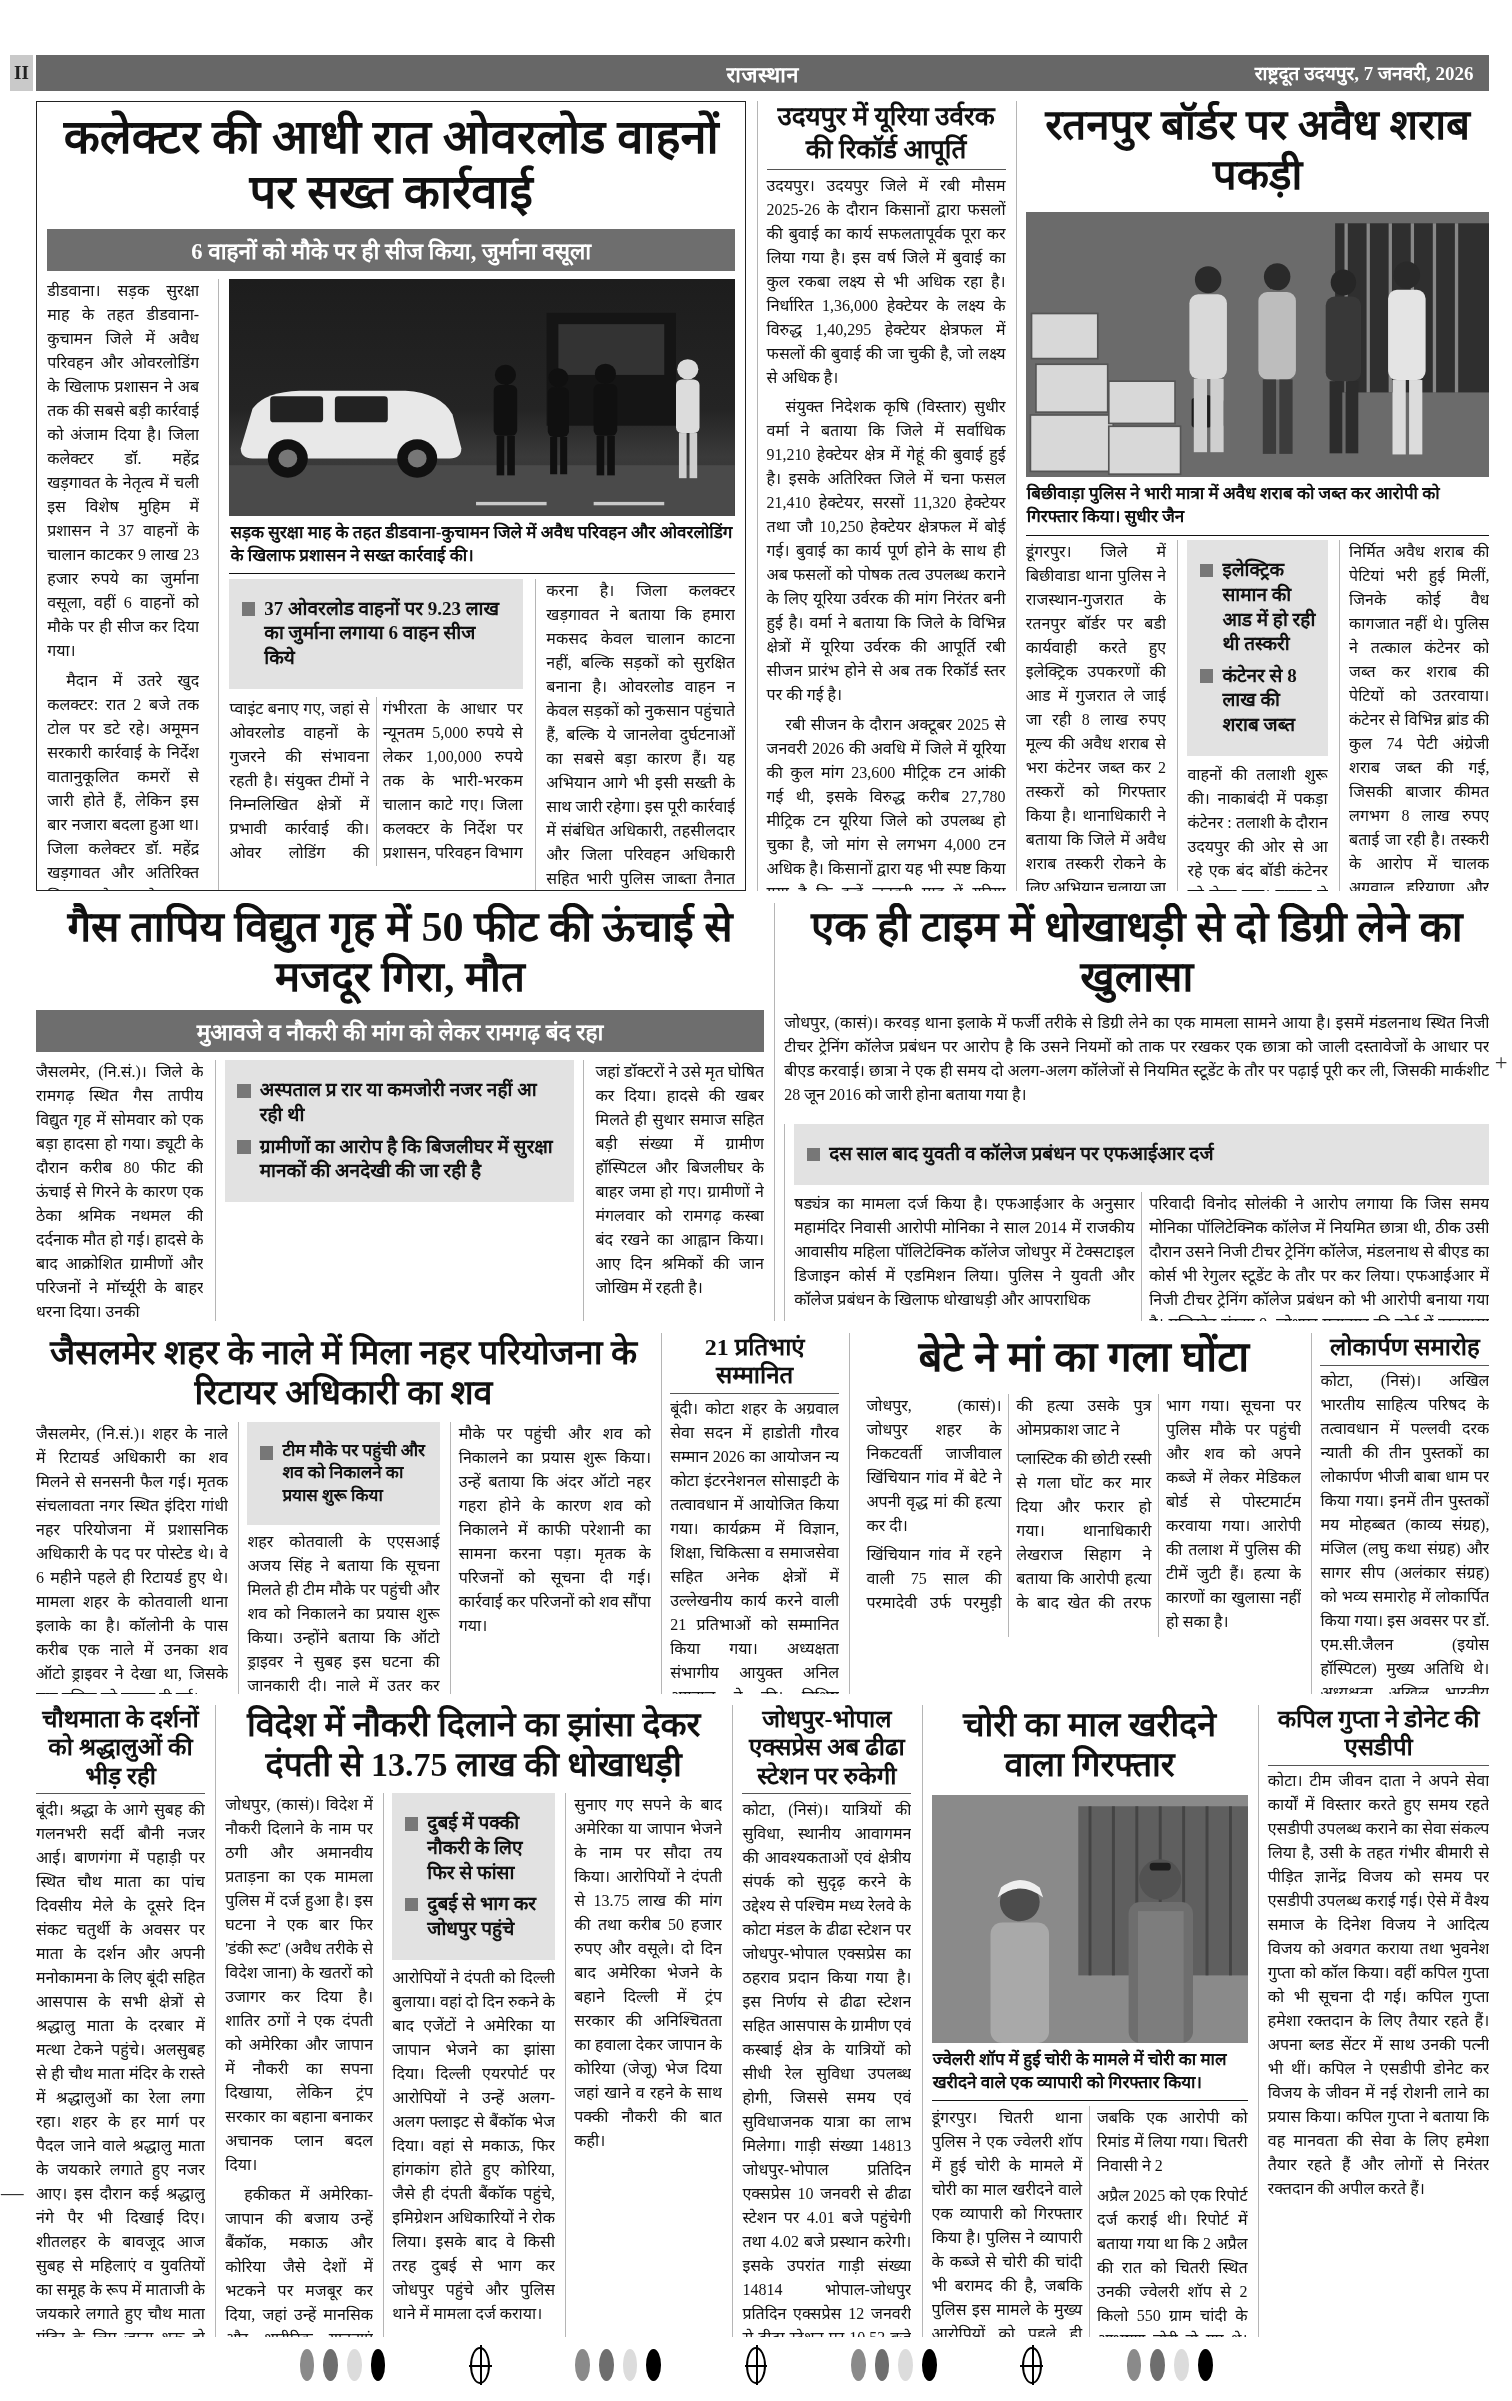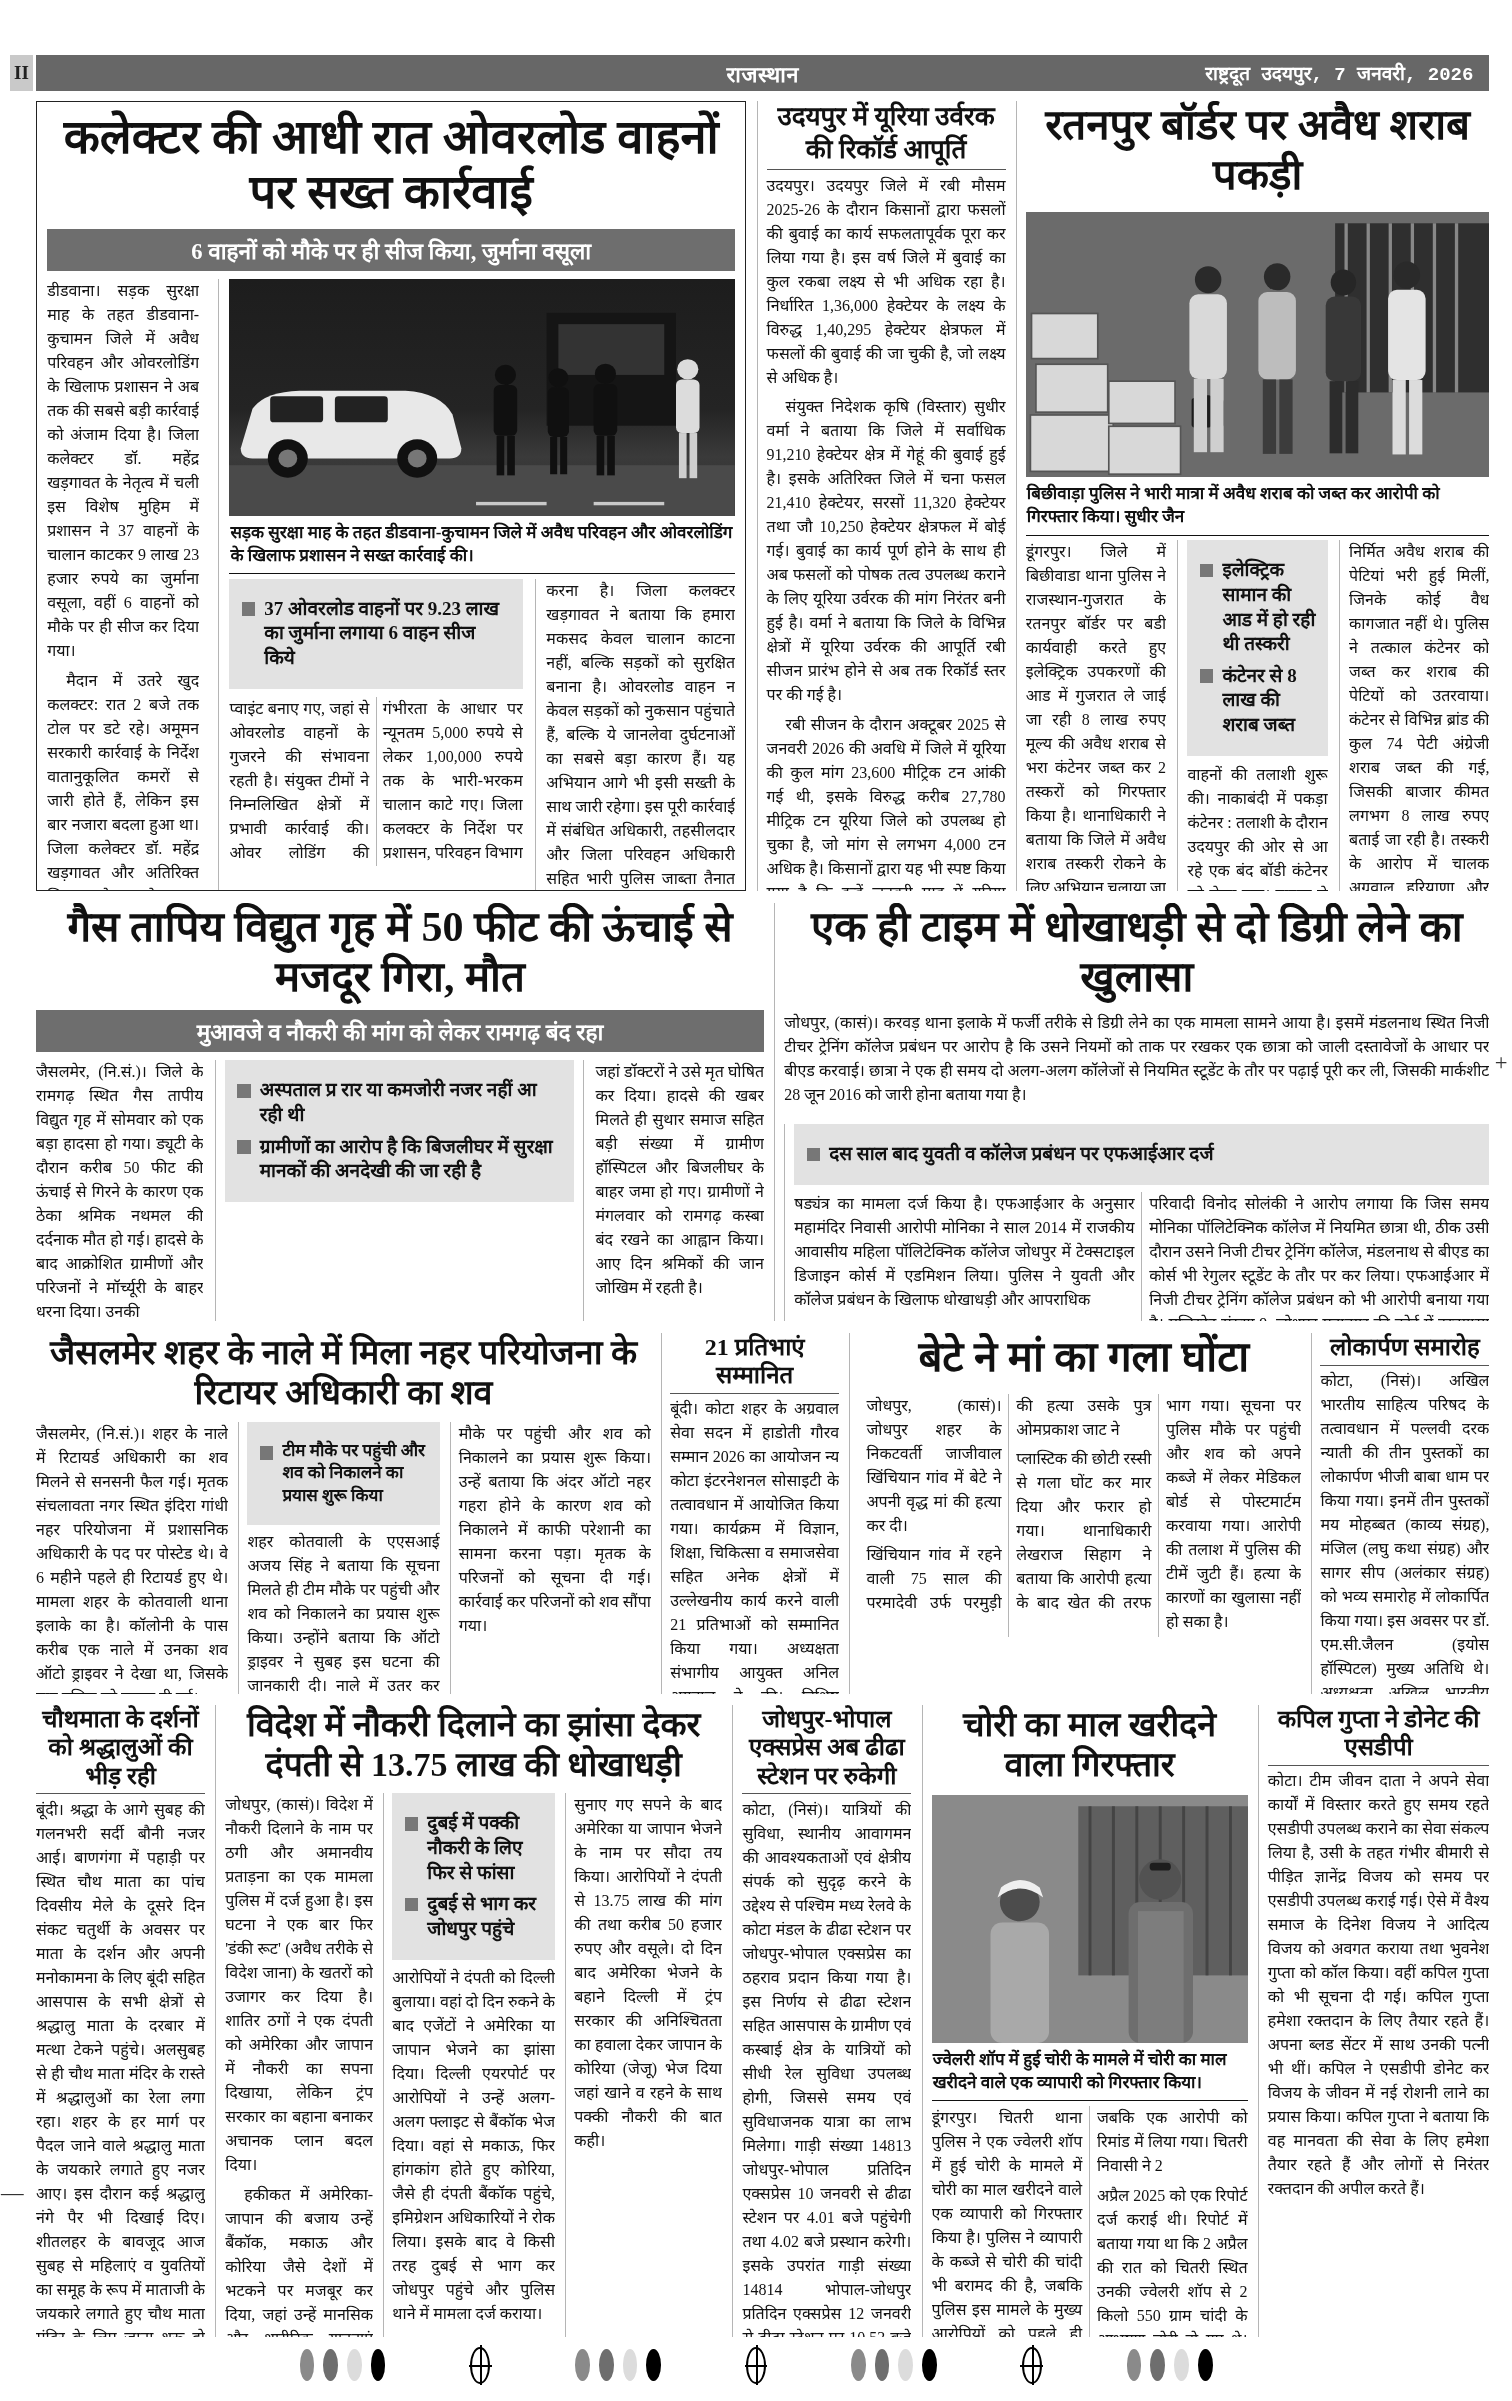--- a/index.html
+++ b/index.html
@@ -1,20 +1,20 @@
 <!DOCTYPE html>
 <html lang="hi" style="font-size:9px"><head>
 <meta charset="utf-8">
 <style>
   html,body{margin:0;padding:0;background:#fff;}
   .page{position:relative;width:1512px;height:2401px;background:#fff;overflow:hidden;
         font-family:"Liberation Serif","DejaVu Serif",serif;color:#111;}
   
   .mast{position:absolute;top:55px;left:36px;right:22.6px;height:36px;background:#676767;
-        display:flex;align-items:center;justify-content:center;font-family:Liberation Mono, monospace;}
+        display:flex;align-items:center;justify-content:center;}
   .mast .edition{position:absolute;right:16px;color:#ffffff;font-size:19px;font-weight:bold;}
   .mast .section{color:#fff;font-size:21.5px;font-weight:bold;letter-spacing:0.6px;}
   .folio{position:absolute;top:55px;left:10.2px;width:22.6px;height:36px;background:#c9c9c9;
          display:flex;align-items:center;justify-content:center;font-size:19px;font-weight:bold;color:#222;}
   
   .row{position:absolute;left:36px;right:22.6px;display:flex;gap:10.2px;}
   .colrule{border-left:0.6px solid #b5b5b5;}
   h1,h2,h3{margin:0;font-weight:800;line-height:1.18;text-align:center;}
   .hl-xl{font-size:47px;}
   .hl-lg{font-size:42px;}
@@ -218,21 +218,21 @@
     </article>
   </div>
 
   <div class="row" style="top:903px;height:418px;">
 
     <article style="flex:0 0 728px;overflow:hidden;">
       <h1 class="hl-lg">गैस तापिय विद्युत गृह में 50 फीट की ऊंचाई से मजदूर गिरा, मौत</h1>
       <div class="kicker-bar">मुआवजे व नौकरी की मांग को लेकर रामगढ़ बंद रहा</div>
       <div style="display:flex;gap:11.3px;">
         <div class="body-txt clip" style="flex:0 0 23%;">
-          <p class="nofirst">जैसलमेर, (नि.सं.)। जिले के रामगढ़ स्थित गैस तापीय विद्युत गृह में सोमवार को एक बड़ा हादसा हो गया। ड्यूटी के दौरान करीब 50 फीट की ऊंचाई से गिरने के कारण एक ठेका श्रमिक नथमल की दर्दनाक मौत हो गई। हादसे के बाद आक्रोशित ग्रामीणों और परिजनों ने मॉर्च्यूरी के बाहर धरना दिया। उनकी</p>
+          <p class="nofirst">जैसलमेर, (नि.सं.)। जिले के रामगढ़ स्थित गैस तापीय विद्युत गृह में सोमवार को एक बड़ा हादसा हो गया। ड्यूटी के दौरान करीब 80 फीट की ऊंचाई से गिरने के कारण एक ठेका श्रमिक नथमल की दर्दनाक मौत हो गई। हादसे के बाद आक्रोशित ग्रामीणों और परिजनों ने मॉर्च्यूरी के बाहर धरना दिया। उनकी</p>
 
         </div>
         <div style="flex:0 0 48%;border-left:0.6px solid #b5b5b5;border-right:0.6px solid #b5b5b5;padding:0 9px;">
           <div class="graybox">
             <div class="bullet-item">
               <span class="bullet-sq"></span>
               <span>अस्पताल प्र रार या कमजोरी नजर नहीं आ रही थी</span>
             </div>
             <div class="bullet-item">
               <span class="bullet-sq"></span>

